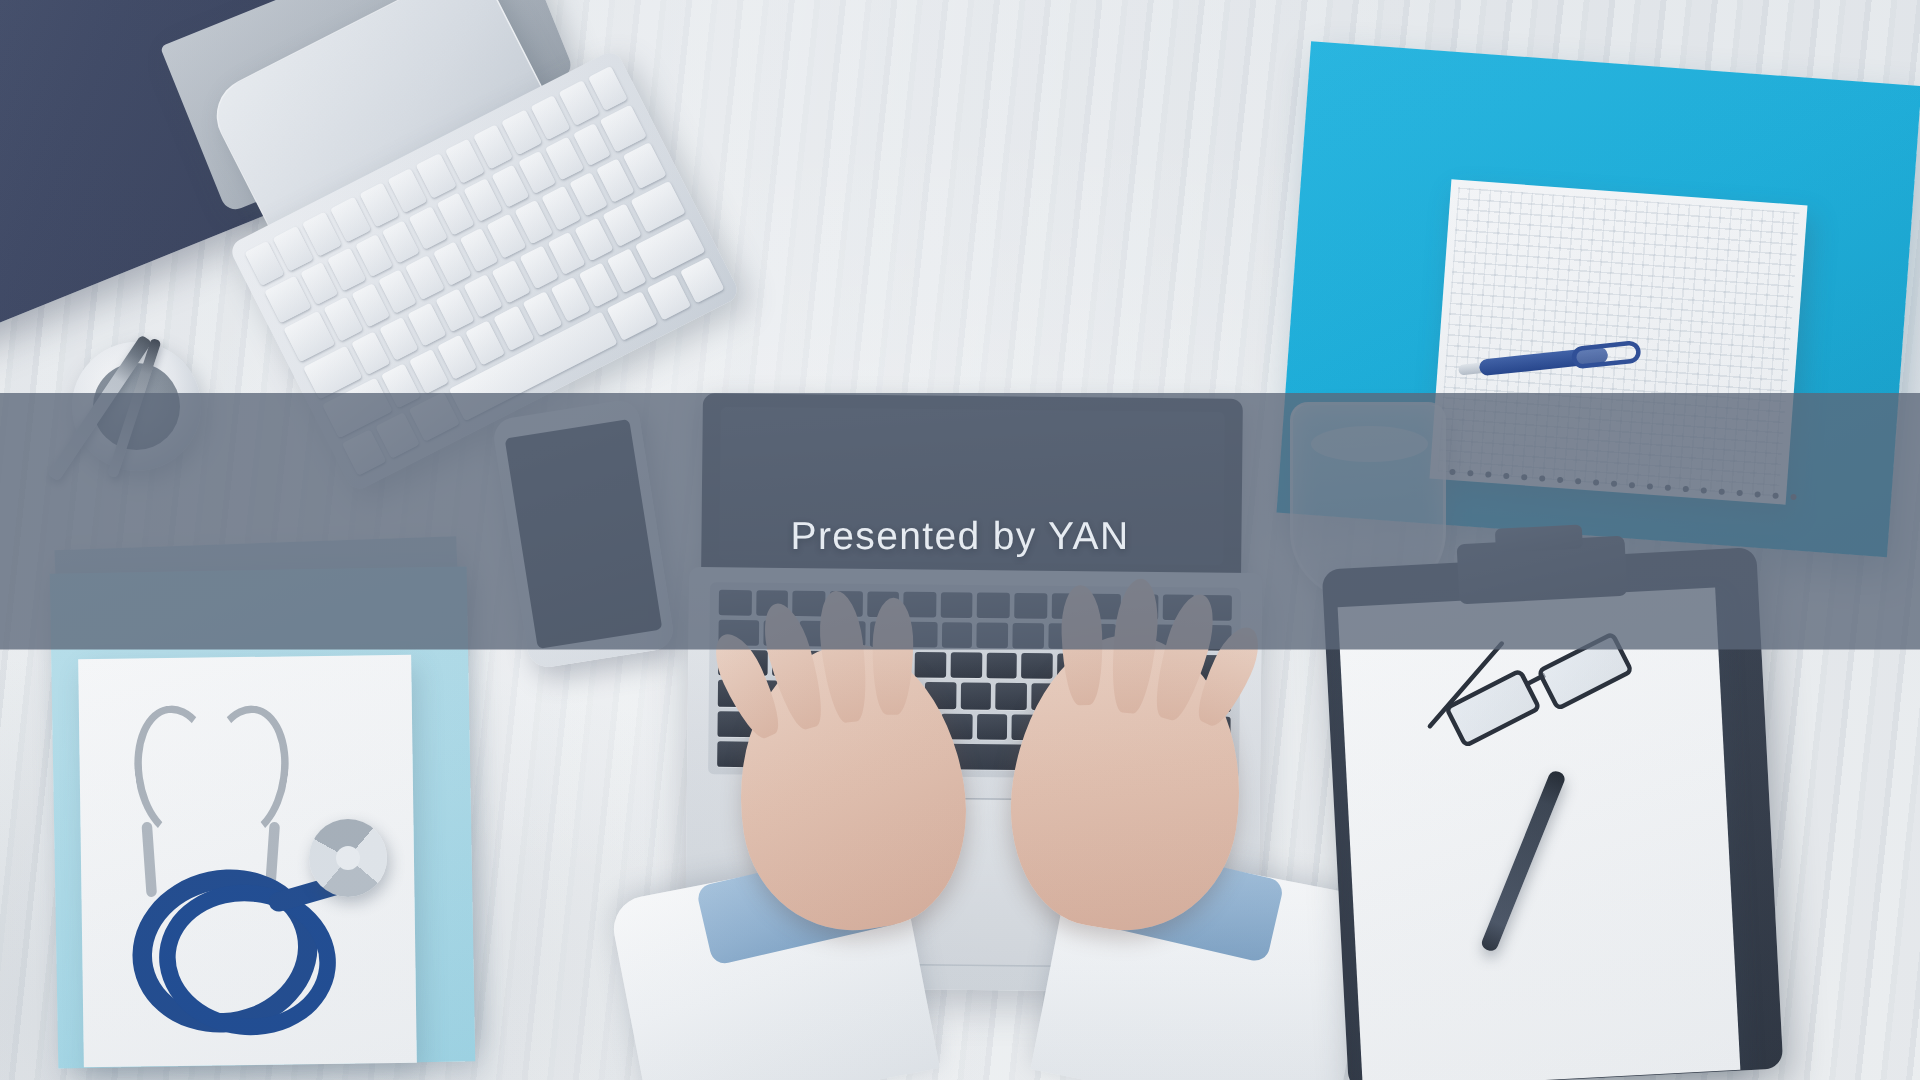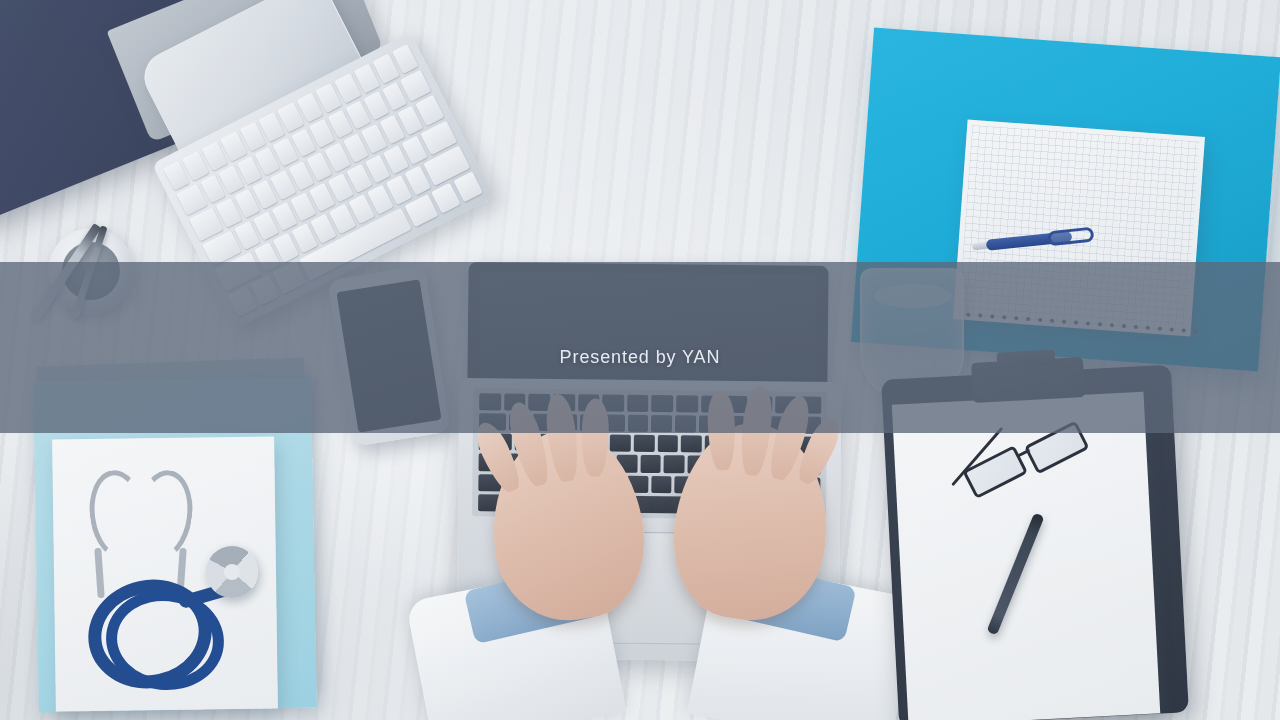--- a/index.html
+++ b/index.html
@@ -476,21 +476,21 @@
     color:#f4f7fa;
     letter-spacing:.2px;
     line-height:1;
     text-shadow:0 2px 6px rgba(25,35,50,.35);
     white-space:nowrap;
     margin-top:2px;
   }
   .slide-subtitle {
     margin-top:20px;
     font-family:"Liberation Sans", sans-serif;
-    font-size:18px;
+    font-size:26px;
     font-weight:300;
     color:#e6ebf1;
     letter-spacing:.9px;
     text-shadow:0 1px 4px rgba(25,35,50,.30);
   }
 </style>
 </head>
 <body>
 
 <div class="slide">

